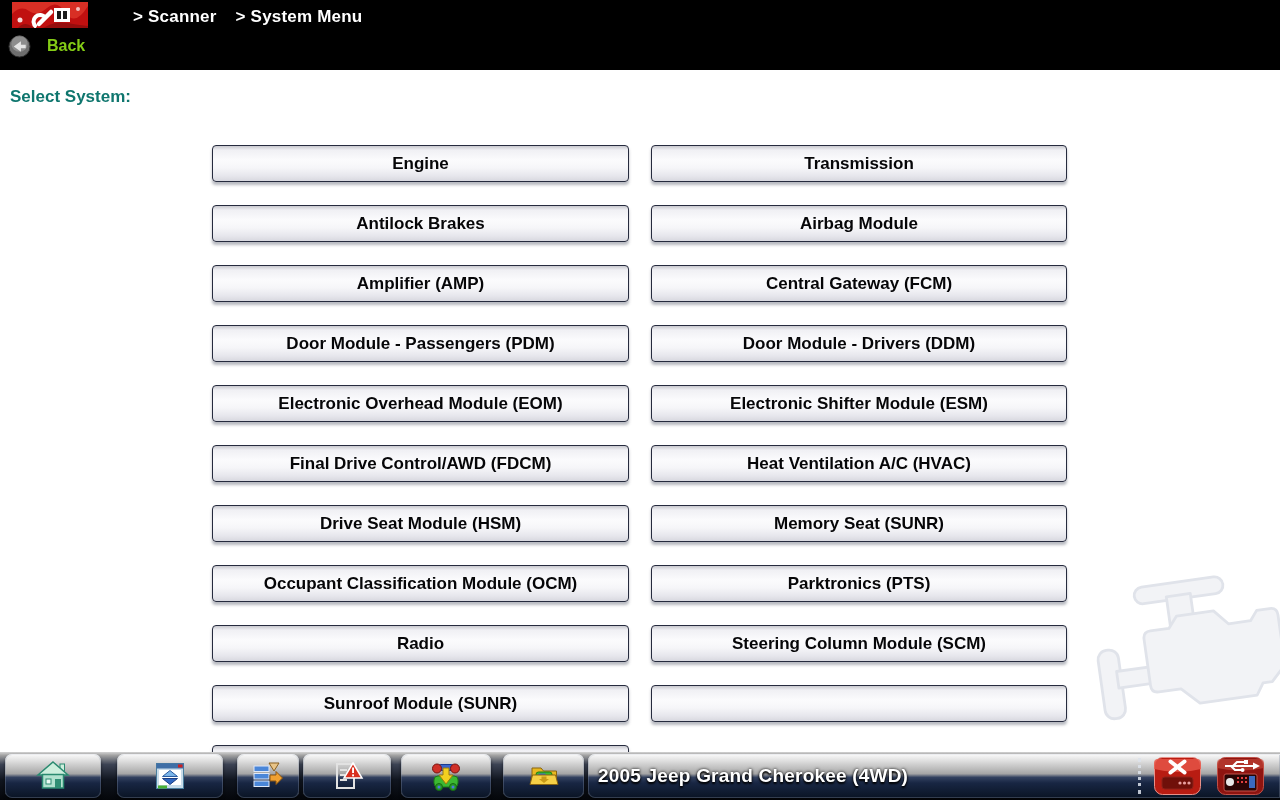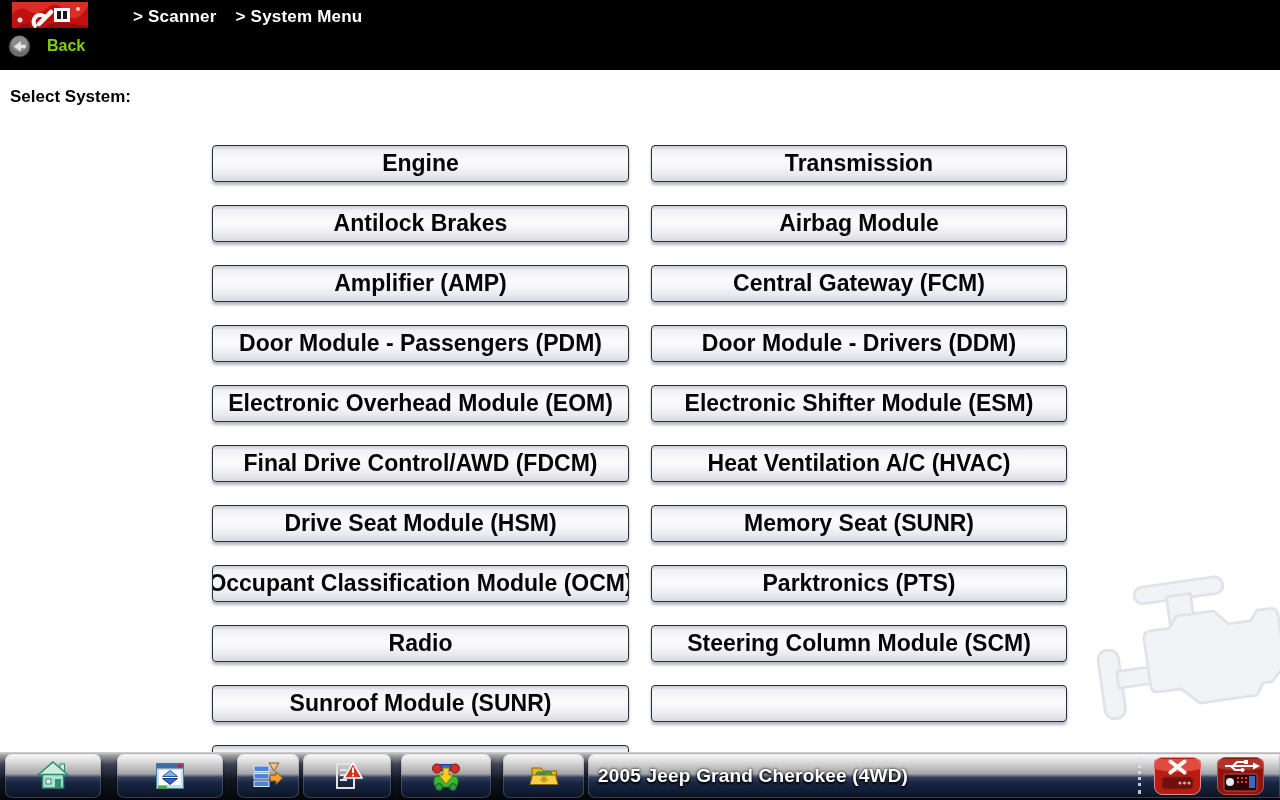--- a/index.html
+++ b/index.html
@@ -9,29 +9,29 @@
   
   .top-bar { position:absolute; left:0; top:0; width:1280px; height:70px; background:#000; z-index:6; }
   .logo { position:absolute; left:12px; top:2px; width:76px; height:26px; }
   .breadcrumb { position:absolute; left:97px; top:5px; height:24px; display:flex; gap:19px; align-items:center;
                 color:#fff; font-weight:bold; font-size:17px; letter-spacing:.2px;margin-left:36px; }
   .back-row { position:absolute; left:8px; top:34px; height:24px; display:flex; align-items:center; gap:16px; cursor:pointer; }
   .back-circle { width:23px; height:23px; display:block; }
   .back-label { font-weight:bold; font-size:16px; color:#84cc16; }
 
   
-  .page-title { position:absolute; left:10px; top:87px; font-size:17px; font-weight:bold; color:#000000; z-index:1; }
+  .page-title { position:absolute; left:10px; top:87px; font-size:17px; font-weight:bold; color:#0f766e; z-index:1; }
 
   .system-grid { position:absolute; left:212px; top:145px; width:855px; z-index:2;
                  display:grid; grid-template-columns:417px 416px; column-gap:22px; row-gap:23px; grid-auto-rows:37px; }
   .btn-system {
      appearance:none; border:1px solid #262b3e; border-radius:4px;
      background:linear-gradient(180deg,#c9c9cf 0%,#f0f0f4 12%,#fbfbfd 40%,#f6f6f9 62%,#e6e6ec 86%,#d8d8df 100%);
      box-shadow:0 3px 3px rgba(50,55,75,.35);
-     font-family:"Liberation Sans",sans-serif; font-weight:bold; font-size:23px; color:#060608;
+     font-family:"Liberation Sans",sans-serif; font-weight:bold; font-size:17px; color:#060608;
      display:flex; align-items:center; justify-content:center; padding:0 19px; cursor:pointer; white-space:nowrap; overflow:hidden;
   }
 
   .watermark { position:absolute; left:1085px; top:558px; width:205px; height:192px; z-index:0; }
 
   
   .toolbar { position:absolute; left:0; top:752px; width:1280px; height:48px; z-index:10;
              background:linear-gradient(180deg,#d2d2d2 0%,#a2a2a2 7%,#3c4354 26%,#10151f 58%,#04060a 100%); }
   .seg { position:absolute; top:2px; height:44px; border-radius:7px;
          background:linear-gradient(180deg,#fbfbfb 0%,#dedede 16%,#a6a6a6 45%,#33415f 53%,#182643 66%,#0a1424 100%);

